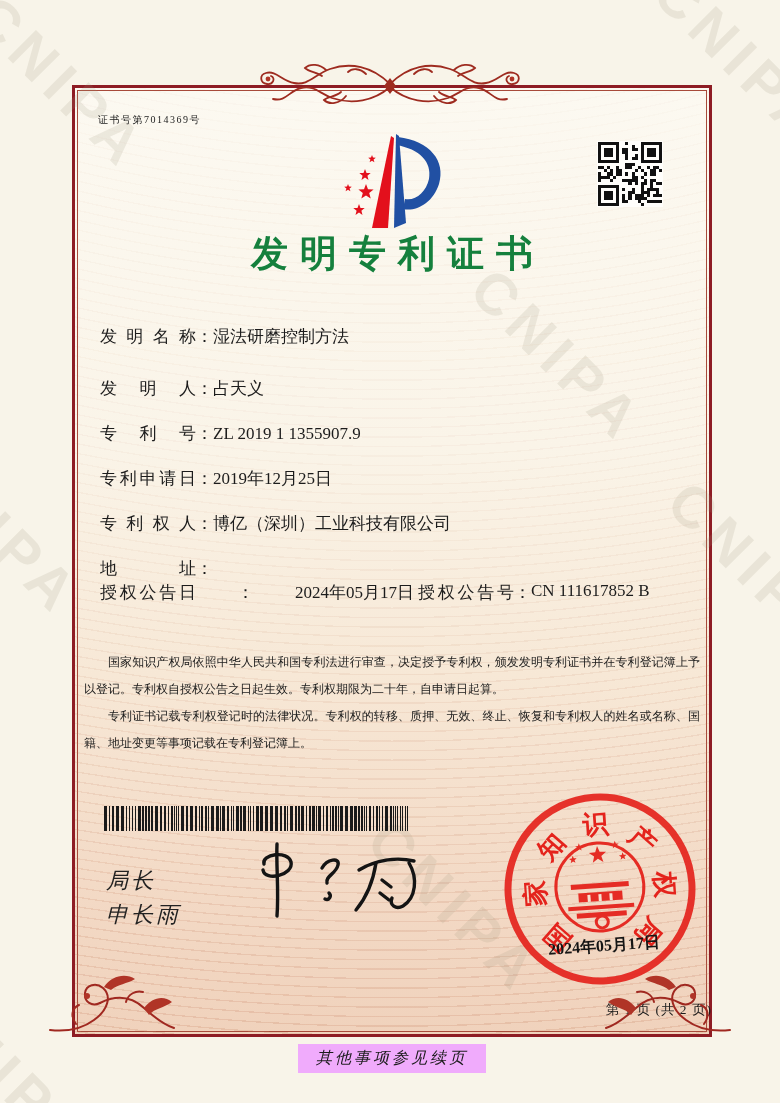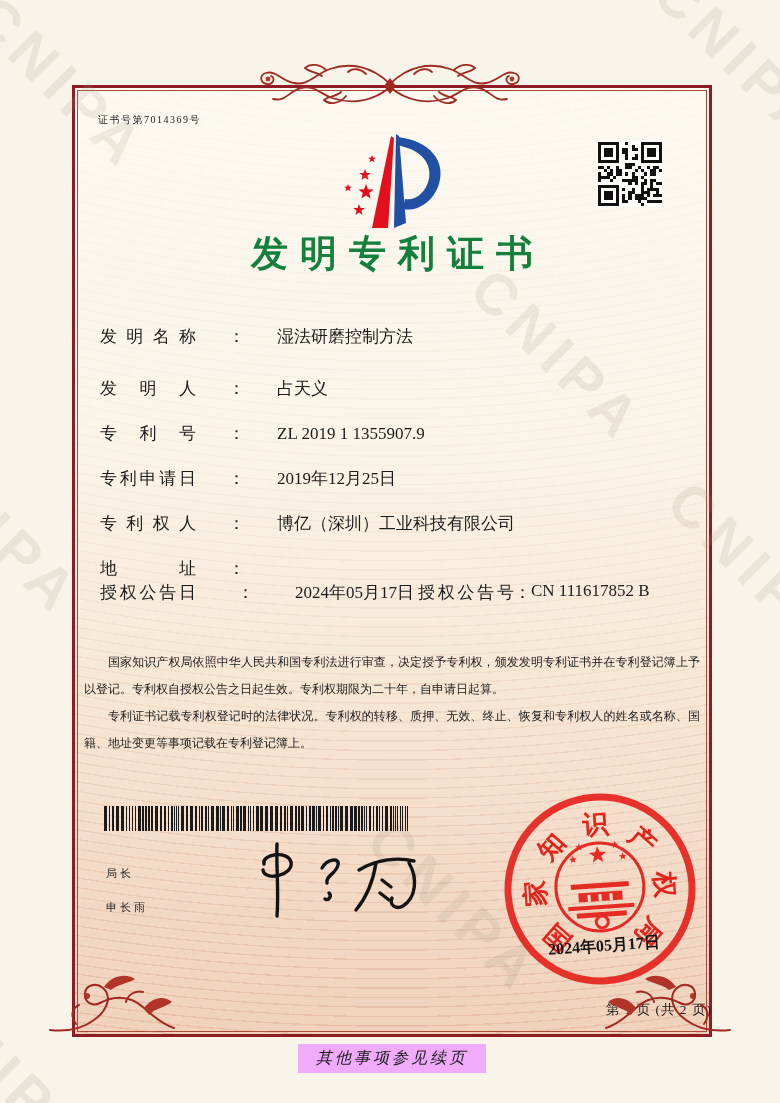--- a/index.html
+++ b/index.html
@@ -18,34 +18,34 @@
   .waves{position:absolute;inset:0;
         background:repeating-radial-gradient(circle at 50% -1200px,rgba(198,128,98,0.25) 0 1.3px,rgba(255,255,255,0) 1.3px 9.5px);
         -webkit-mask-image:linear-gradient(to bottom,rgba(0,0,0,0.10) 0%,rgba(0,0,0,0.22) 45%,rgba(0,0,0,0.9) 100%);
         mask-image:linear-gradient(to bottom,rgba(0,0,0,0.10) 0%,rgba(0,0,0,0.22) 45%,rgba(0,0,0,0.9) 100%);}
   .content{position:absolute;inset:0;z-index:3;}
   .orn{position:absolute;z-index:4;pointer-events:none;}
   .cert-no{left:98px;top:113px;font-size:10px;letter-spacing:1.5px;}
   .doc-title{left:72px;top:229px;width:640px;text-align:center;font-size:37px;font-weight:700;
         letter-spacing:12px;text-indent:12px;color:#15803d;}
   .fields{left:100px;top:325px;width:565px;font-size:17px;}
-  .frow{display:flex;line-height:24px;gap:32px;}
+  .frow{display:flex;line-height:24px;}
   .lab{width:96px;display:inline-block;text-align:justify;text-align-last:justify;flex:0 0 96px;}
   .colon{flex:0 0 17px;}
   .val{flex:0 1 auto;}
   .val-wrap{max-width:452px;}
   .mb-a{margin-bottom:28px}.mb-b{margin-bottom:21px}
   .grant{display:flex;}
   .gpair{display:flex;}
   .gpair.first{width:318px;flex:0 0 318px;gap:41px;}
   .paras{left:84px;top:649px;width:616px;font-size:12px;line-height:27px;text-align:justify;}
   .para{text-indent:2em;}
   .para + .para{}
   .barcode-box{left:104px;top:806px;width:312px;height:25px;}
-  .signer{font-family:"Liberation Sans","DejaVu Sans",sans-serif;font-size:11px;letter-spacing:3px;color:#222;}
+  .signer{font-family:"Liberation Sans","DejaVu Sans",sans-serif;font-size:22px;letter-spacing:3px;color:#222;font-style:italic;}
   .signer-title{left:106px;top:866px;}
   .signer-name{left:106px;top:900px;}
   .signature-box{left:226px;top:838px;}
   .seal-box{left:499px;top:788px;transform:rotate(-4deg);}
   .pageinfo{left:72px;top:1001px;width:640px;text-align:right;font-size:13.5px;letter-spacing:1px;}
   .footer-line{left:72px;top:1044px;width:640px;text-align:center;z-index:5;}
   .footer-line span{display:inline-block;background:#f0abfc;padding:4px 18px;font-size:16px;
         font-style:italic;letter-spacing:3px;}
   .qr-box{left:597px;top:141px;width:66px;height:66px;background:#fffefb;padding:1px;box-sizing:border-box;}
 </style>

